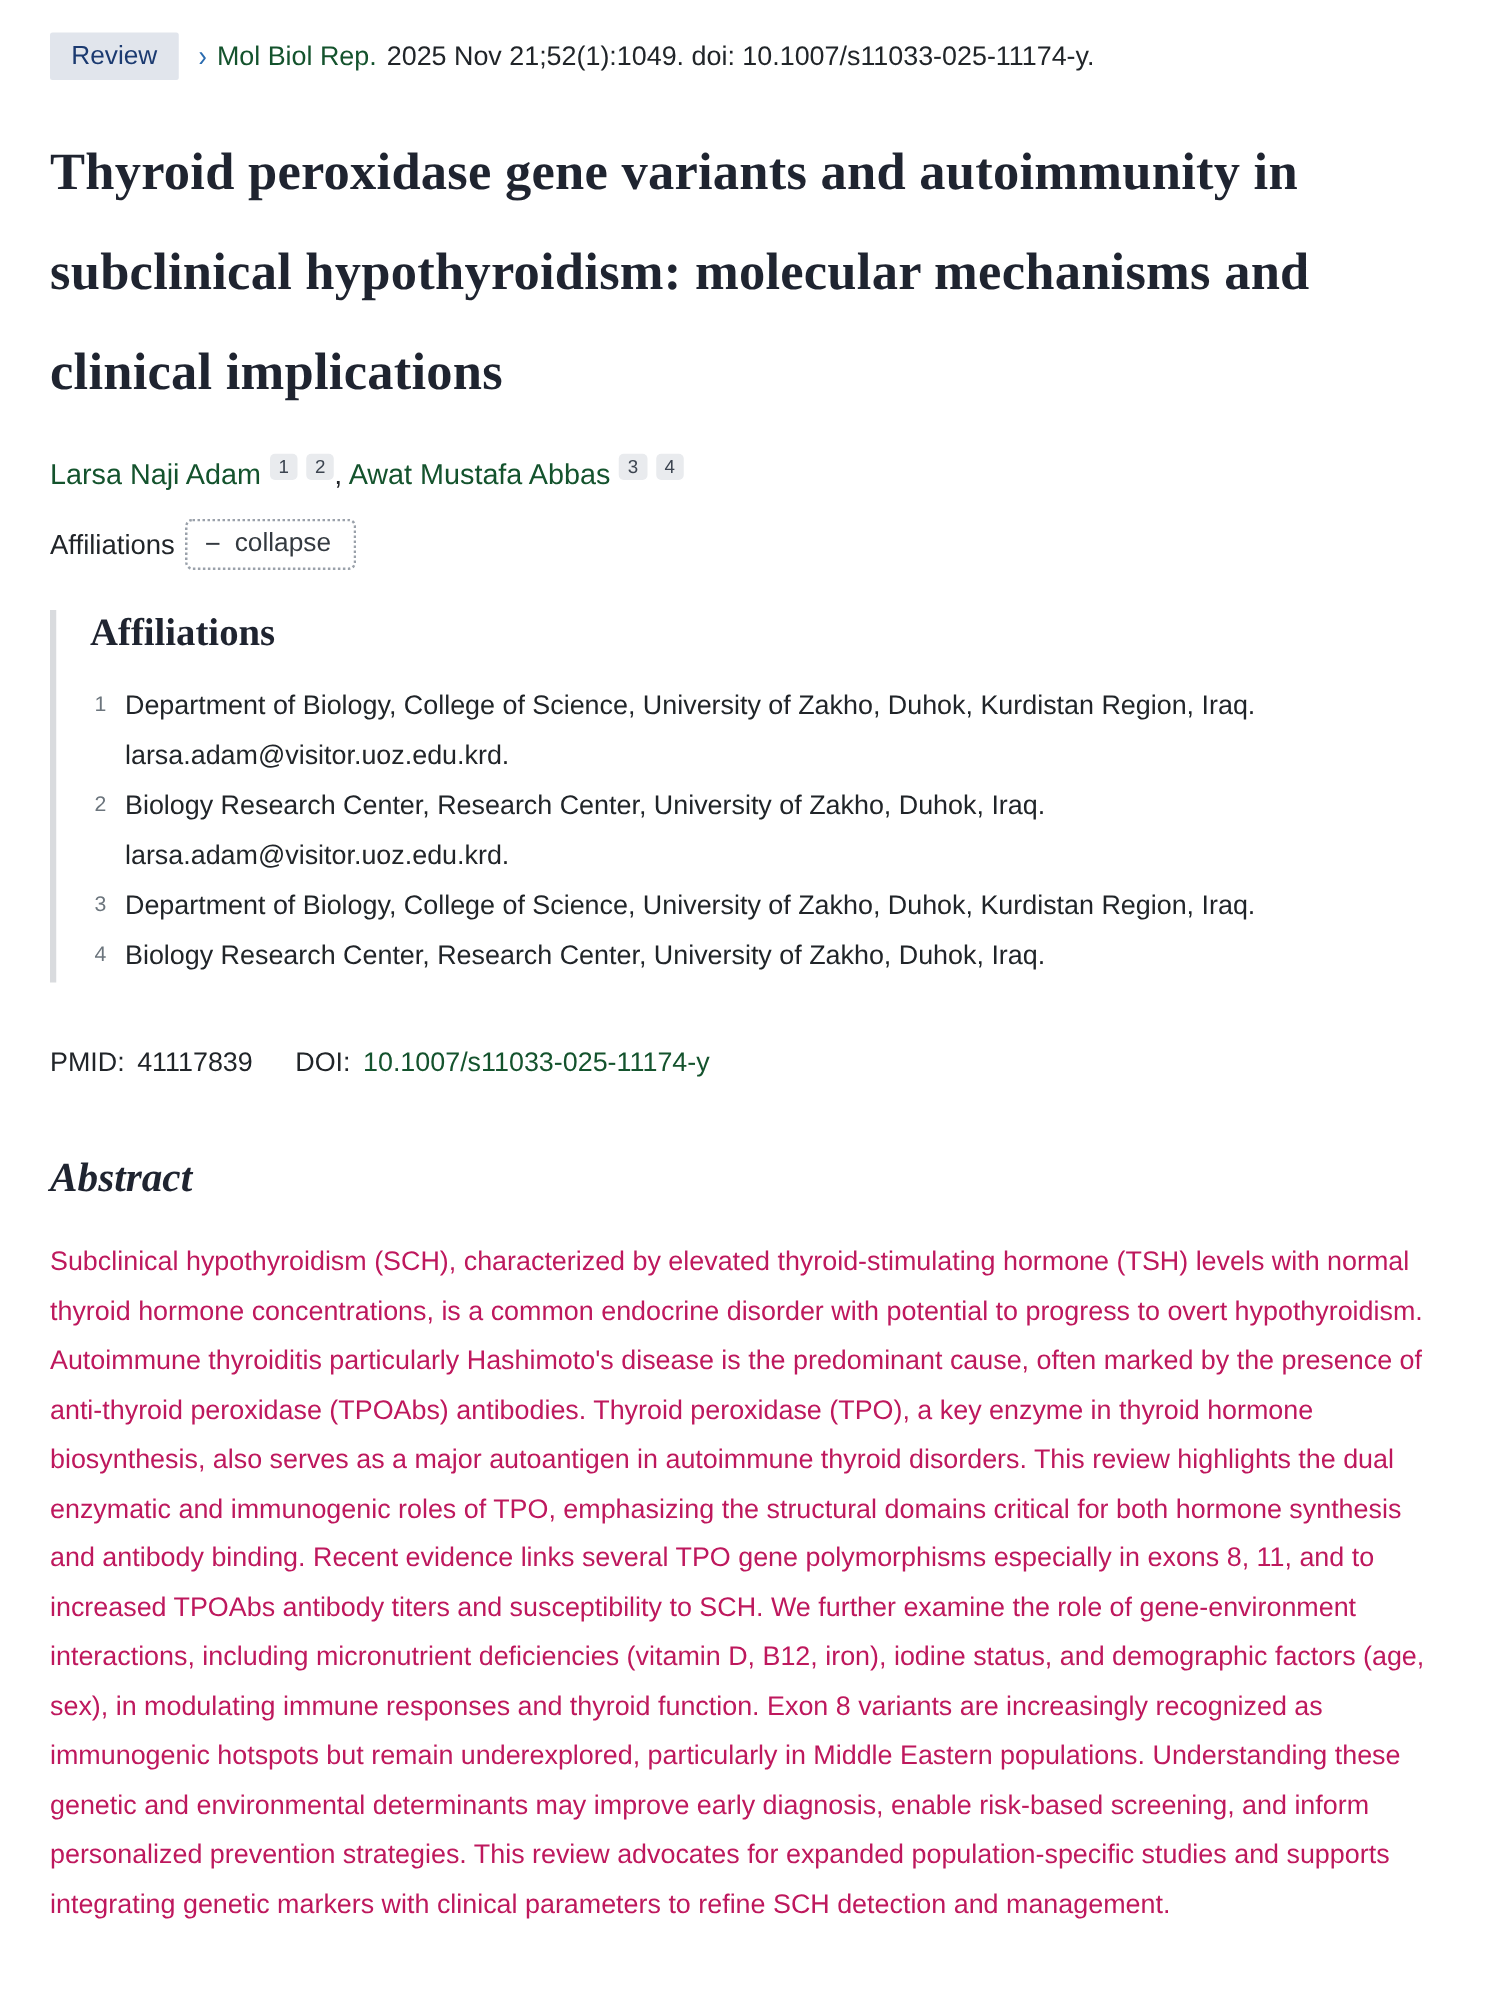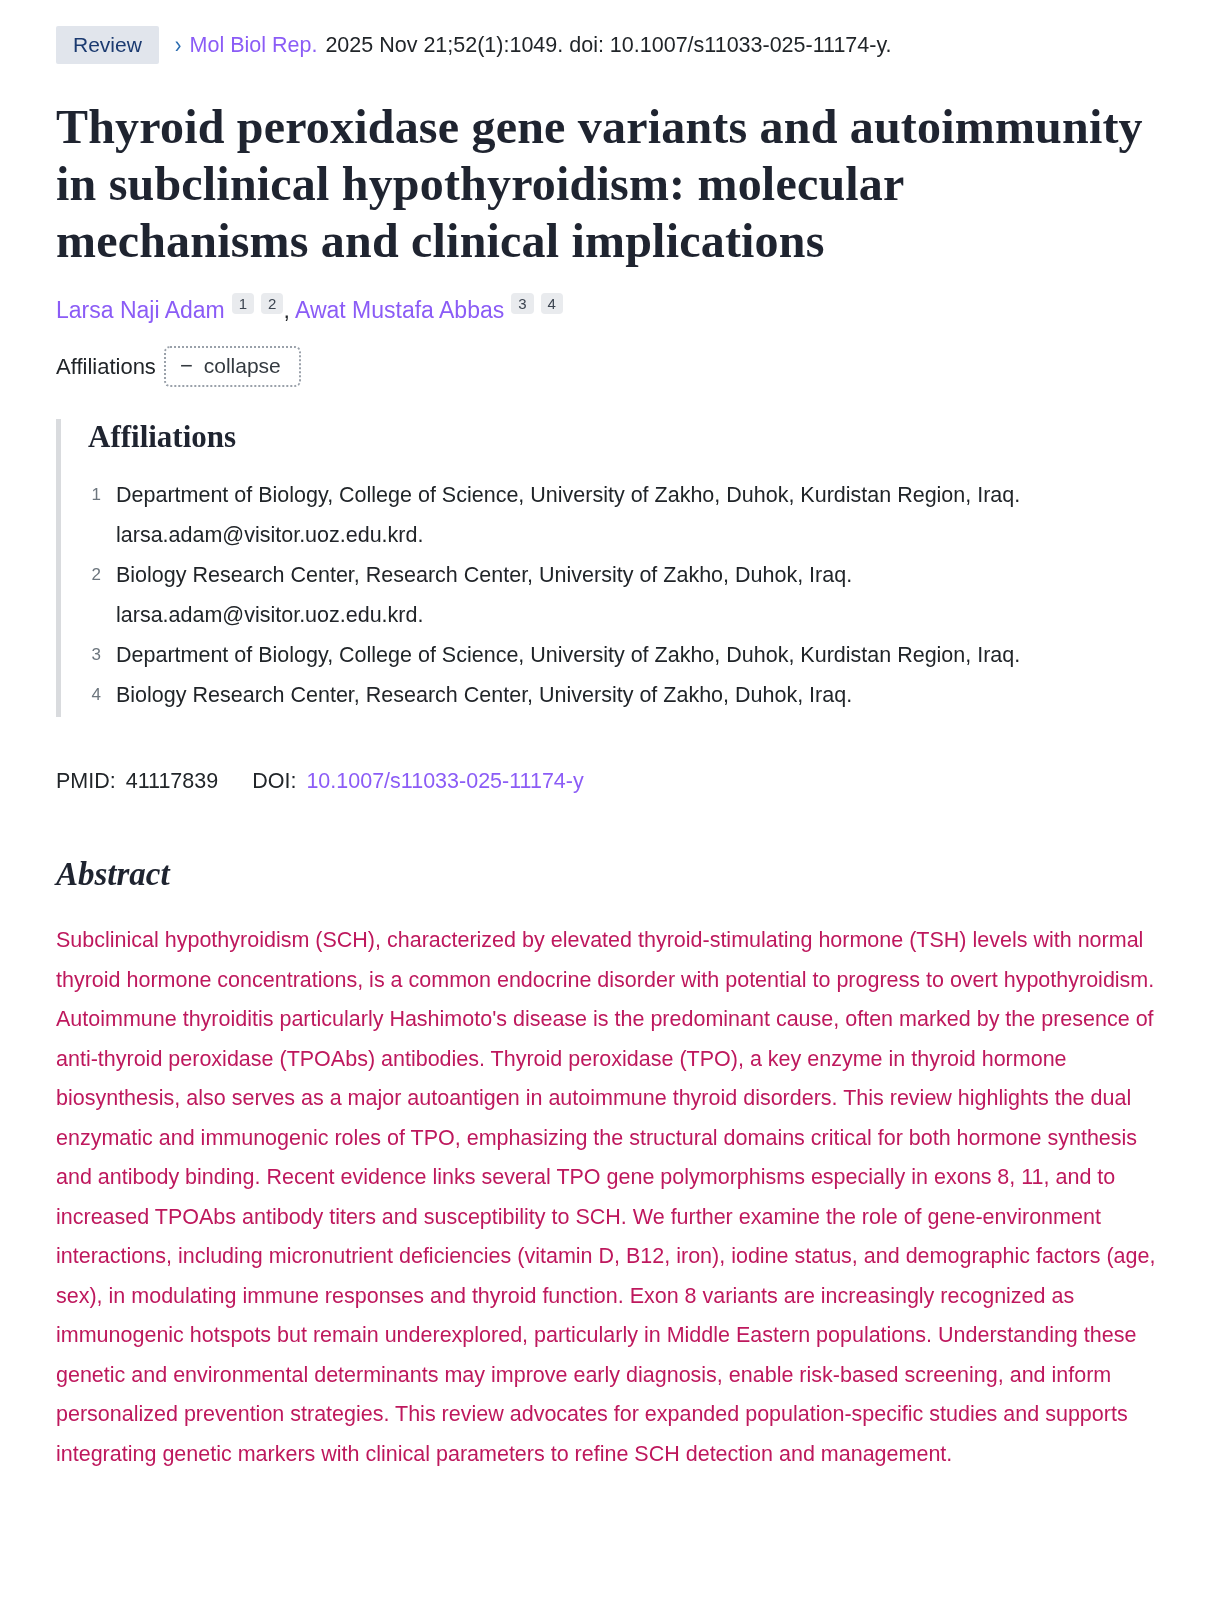--- a/index.html
+++ b/index.html
@@ -4,47 +4,47 @@
 <style>
   * { box-sizing: border-box; }
   html, body { margin: 0; padding: 0; }
   body {
     width: 1208px;
     min-height: 1604px;
     background: #ffffff;
     color: #212529;
     font-family: "Liberation Sans", sans-serif;
   }
-  .page { padding: 26px 40px 40px 56px; }
+  .page { padding: 26px 40px 40px 40px; }
 
   
   .cite-row {
     display: flex;
     align-items: center;
     gap: 16px;
     font-size: 21px;
   }
   .badge {
     background: #e1e5ec;
     color: #1b3a70;
     font-size: 21px;
     padding: 7px 17px;
     border-radius: 2px;
     white-space: nowrap;
   }
   .cite-text { display: flex; align-items: baseline; gap: 8px; font-size: 21.5px; color: #212529; }
   .chevron { color: #2b6cb0; font-size: 20px; transform: scaleY(1.2); display: inline-block; }
-  a.link { color: #8b5cf6; text-decoration: none; cursor: pointer; }
+  a.link { color: #14532d; text-decoration: none; cursor: pointer; }
 
   
   h1.title {
     font-family: "Liberation Serif", serif;
     font-weight: 700;
-    font-size: 48px;
-    line-height: 57px;
+    font-size: 42px;
+    line-height: 80px;
     color: #1f2430;
     margin: 34px 0 0 0;
     max-width: 1130px;
     letter-spacing: 0.2px;
   }
 
   
   .authors {
     margin-top: 28px;
     font-size: 23px;

